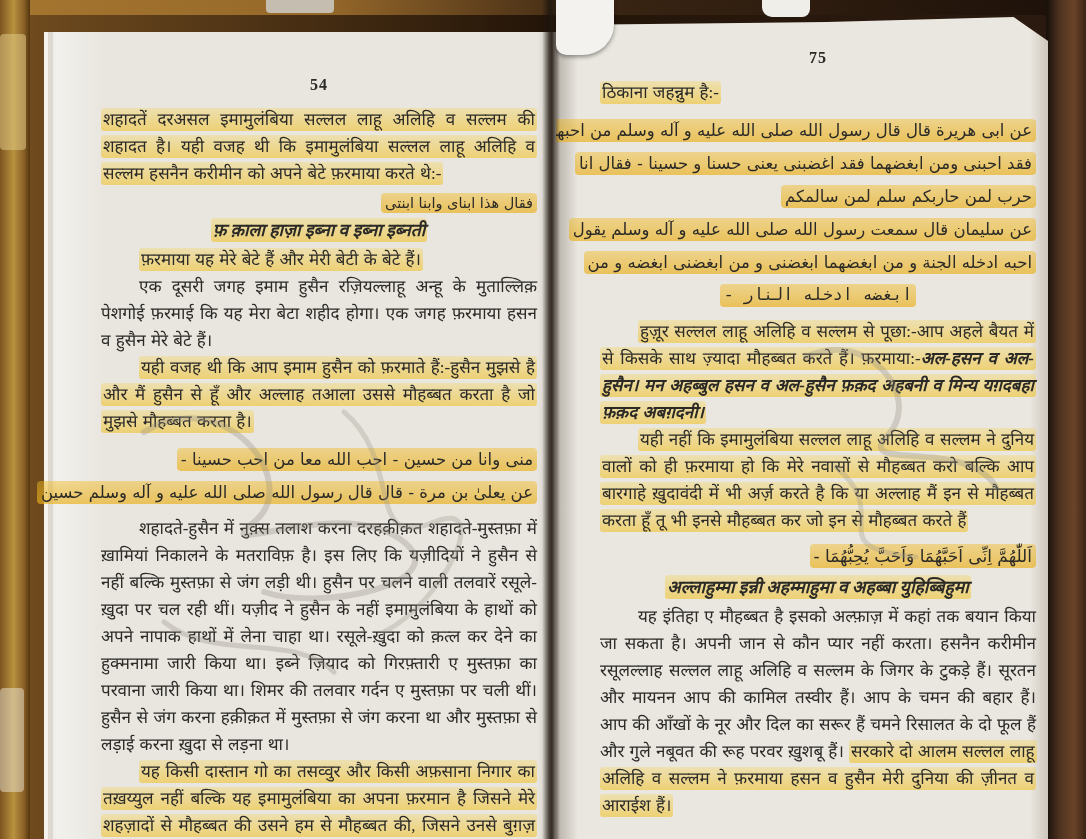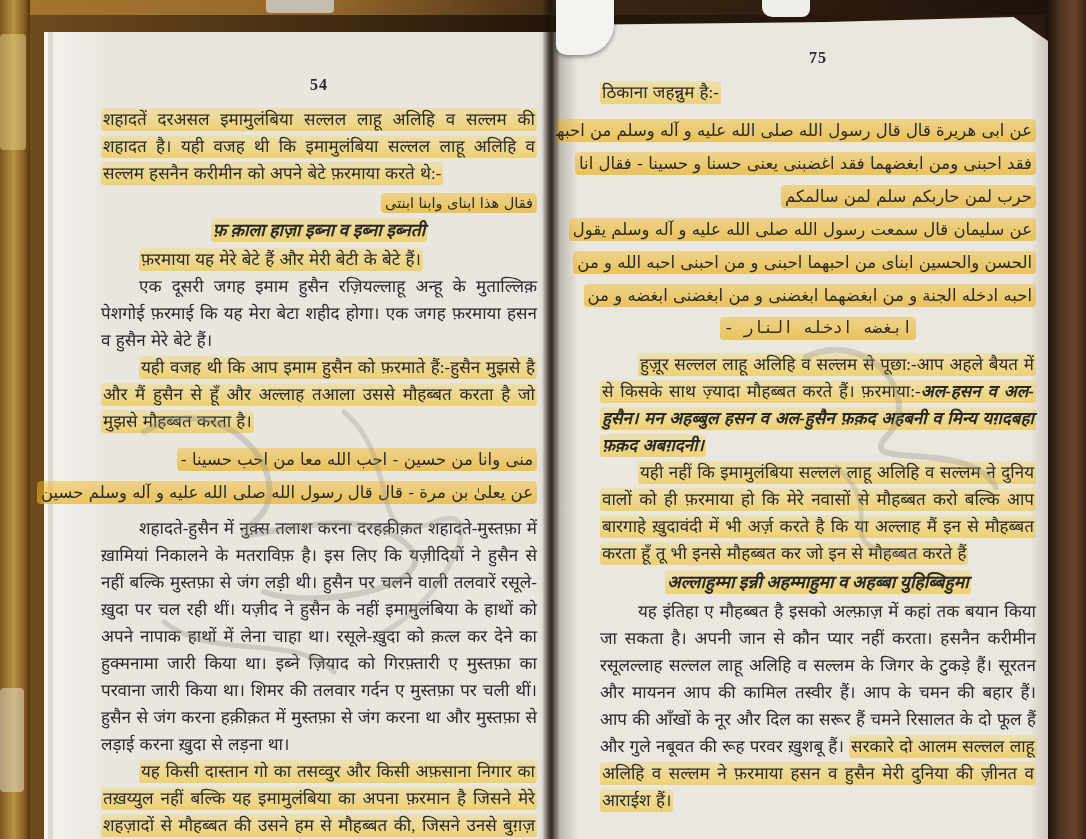--- a/index.html
+++ b/index.html
@@ -102,29 +102,29 @@
     <div class="content-right">
       <div class="pgnum">75</div>
 
       <p class="para noindent" style="margin-bottom:8px"><span class="hl">ठिकाना जहन्नुम है:-</span></p>
 
       <div class="arabic ar-hand ar-hand-block">
         <div class="ar-line ar-just"><span class="hl2">عن ابی هریرة قال قال رسول الله صلی الله علیه و آله وسلم من احبهما</span></div>
         <div class="ar-line ar-just"><span class="hl2">فقد احبنی ومن ابغضهما فقد اغضبنی یعنی حسنا و حسینا - فقال انا</span></div>
         <div class="ar-line ar-ctr"><span class="hl2">حرب لمن حاربکم سلم لمن سالمکم</span></div>
         <div class="ar-line ar-just"><span class="hl2">عن سلیمان قال سمعت رسول الله صلی الله علیه و آله وسلم یقول</span></div>
-        <div class="ar-line ar-just"><span class="hl2">الحسن والحسین ابنای من احبهما احبنی و من احبنی احبه الله و من</span></div>
         <div class="ar-line ar-just"><span class="hl2">احبه ادخله الجنة و من ابغضهما ابغضنی و من ابغضنی ابغضه و من</span></div>
         <div class="ar-line ar-left"><span class="hl2">ابغضه ادخله النار -</span></div>
       </div>
 
       <p class="para"><span class="hl"><span>हुज़ूर सल्लल लाहू अलिहि व सल्लम से पूछा:-आप अहले बैयत में से किसके साथ ज़्यादा मौहब्बत करते हैं। फ़रमाया:-</span><span class="bolder">अल-हसन व अल-हुसैन। मन अहब्बुल हसन व अल-हुसैन फ़क़द अहबनी व मिन्य यग़दबहा फ़क़द अबग़दनी।</span></span></p>
 
       <p class="para"><span class="hl">यही नहीं कि इमामुलंबिया सल्लल लाहू अलिहि व सल्लम ने दुनिय वालों को ही फ़रमाया हो कि मेरे नवासों से मौहब्बत करो बल्कि आप बारगाहे ख़ुदावंदी में भी अर्ज़ करते है कि या अल्लाह मैं इन से मौहब्बत करता हूँ तू भी इनसे मौहब्बत कर जो इन से मौहब्बत करते हैं</span></p>
 
+      <div class="arabic ar-center" style="font-size:17px;margin:10px 0 6px 0"><span class="hl2">اَللّٰهُمَّ اِنِّی اَحَبَّهُمَا وَاَحَبَّ یُحِبُّهُمَا -</span></div>
       <div class="boldline"><span class="hl">अल्लाहुम्मा इन्नी अहम्माहुमा व अहब्बा युहिब्बिहुमा</span></div>
 
       <p class="para"><span>यह इंतिहा ए मौहब्बत है इसको अल्फ़ाज़ में कहां तक बयान किया जा सकता है। अपनी जान से कौन प्यार नहीं करता। हसनैन करीमीन रसूलल्लाह सल्लल लाहू अलिहि व सल्लम के जिगर के टुकड़े हैं। सूरतन और मायनन आप की कामिल तस्वीर हैं। आप के चमन की बहार हैं। आप की आँखों के नूर और दिल का सरूर हैं चमने रिसालत के दो फूल हैं और गुले नबूवत की रूह परवर ख़ुशबू हैं। </span><span class="hl">सरकारे दो आलम सल्लल लाहू अलिहि व सल्लम ने फ़रमाया हसन व हुसैन मेरी दुनिया की ज़ीनत व आराईश हैं।</span></p>
 
     </div>
 
     <svg class="scribble" width="260" height="260" style="left:220px;top:300px;opacity:.30" viewBox="0 0 260 260">
       <path d="M30 40 C90 10,150 80,110 120 C80 155,190 120,220 170" stroke="#8f8a80" stroke-width="6" fill="none" stroke-linecap="round"></path>
       <path d="M60 150 C120 200,40 230,140 240" stroke="#9a958b" stroke-width="5" fill="none" stroke-linecap="round"></path>
     </svg>

